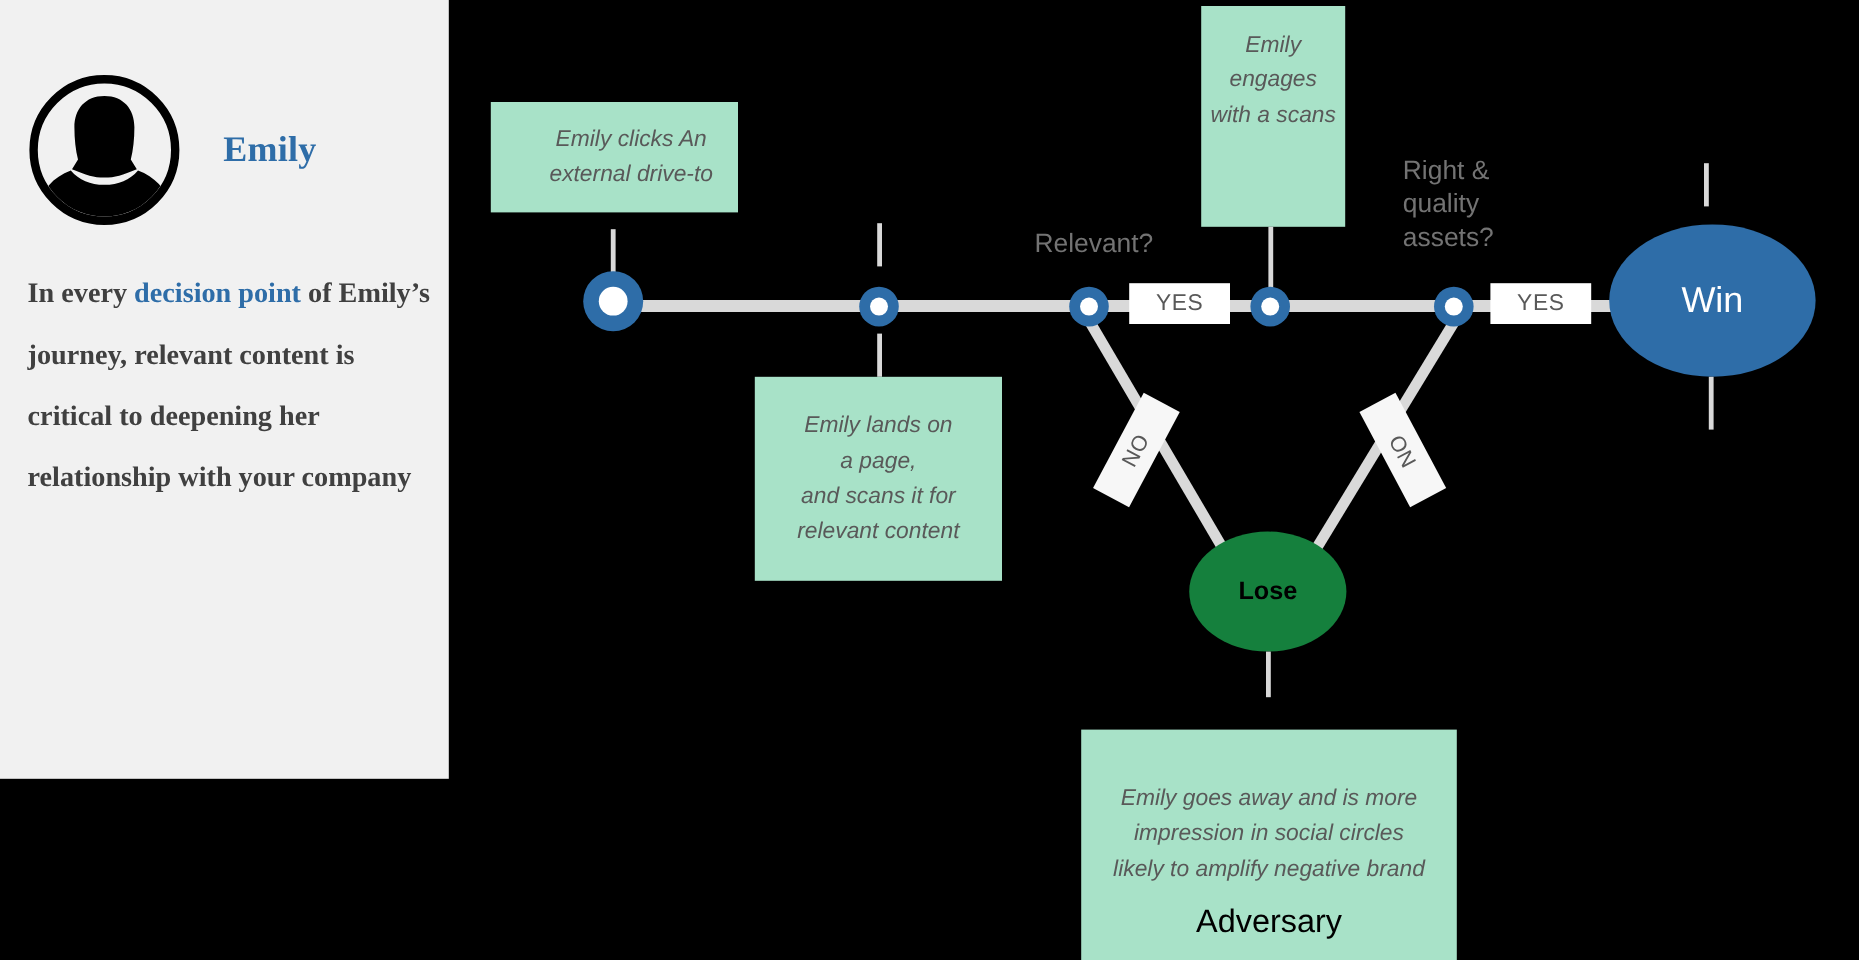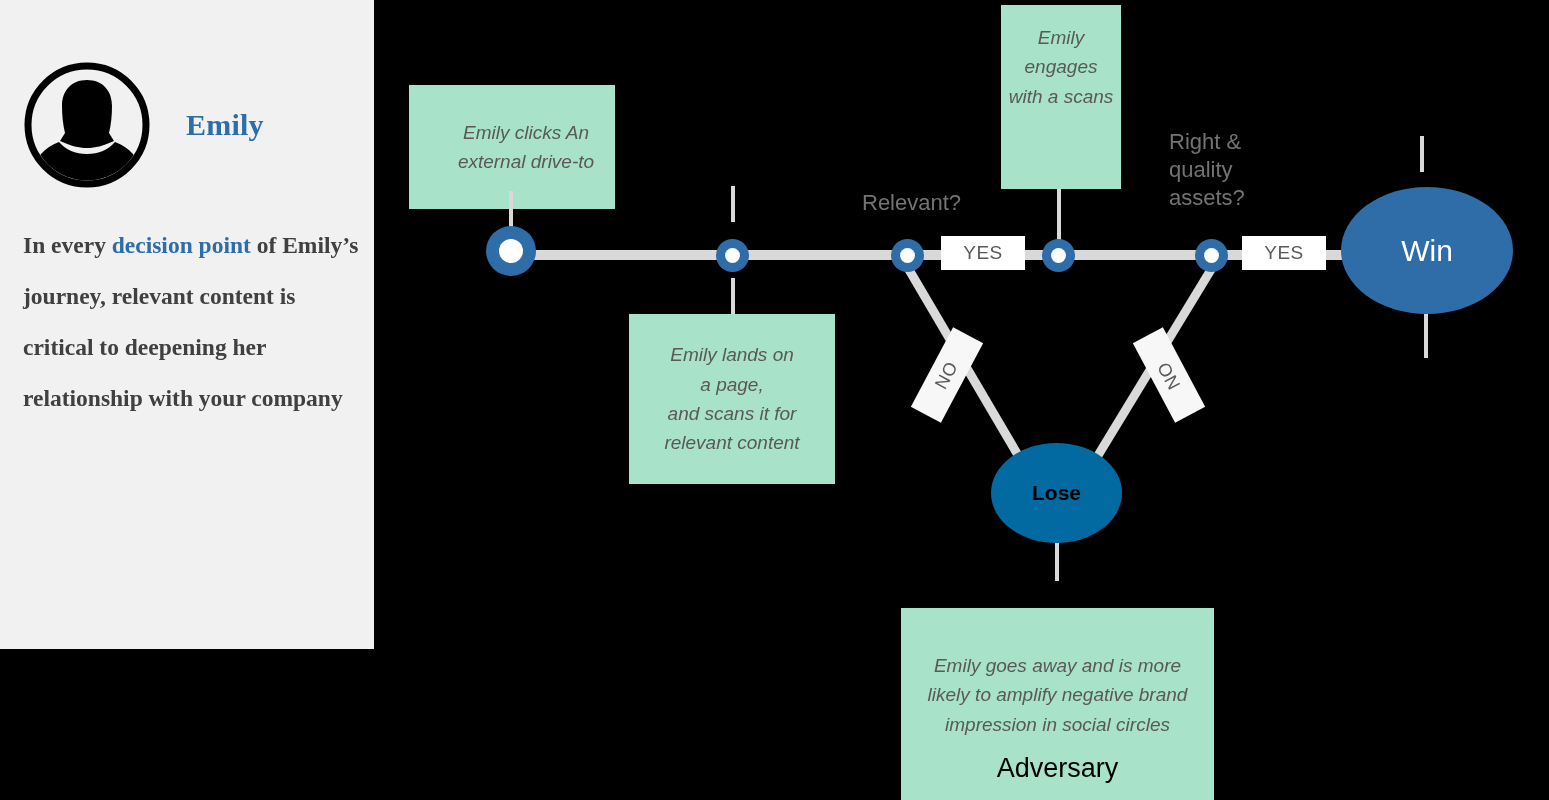--- a/index.html
+++ b/index.html
@@ -140,21 +140,21 @@
     display: flex;
     align-items: center;
     justify-content: center;
   }
   #win-circle {
     background: #2e6da8;
     color: #ffffff;
     font-size: 30px;
   }
   #lose-circle {
-    background: #0369a1;
+    background: #15803d;
     color: #000000;
     font-size: 21px;
     font-weight: bold;
   }
 
   svg.diag-line { position: absolute; left: 0; top: 0; width: 1549px; height: 800px; pointer-events: none; }
 </style>
 </head>
 <body>
 
@@ -183,21 +183,21 @@
   </div>
 
   <div class="rail" style="left:500px; top:250px; width:745px;"></div>
   <div class="rail" style="left:1283px; top:250px; width:70px;"></div>
 
   <svg class="diag-line">
     <line x1="908" y1="268" x2="1022" y2="462" stroke="#d9d9d9" stroke-width="9"></line>
     <line x1="1212" y1="268" x2="1094" y2="462" stroke="#d9d9d9" stroke-width="9"></line>
   </svg>
 
-  <div class="green-box" style="left:409px; top:85px; width:206px; height:124px;padding-left:28px;">
+  <div class="green-box" style="left:409px; top:85px; width:206px; height:92px;padding-left:28px;">
     <div>Emily clicks An</div>
     <div>external drive-to</div>
   </div>
   <div class="connector v" style="left:509px; top:191px; height:38px;"></div>
   <div class="node" style="left:486px; top:226px; width:50px; height:50px;">
     <span class="dot" style="width:24px; height:24px;"></span>
   </div>
 
   <div class="connector v" style="left:731px; top:186px; height:36px;"></div>
   <div class="node" style="left:716px; top:239px; width:33px; height:33px;">
@@ -250,18 +250,18 @@
     <span>Win</span>
   </div>
   <div class="connector v" style="left:1424px; top:314px; height:44px;"></div>
 
   <div class="big-circle" id="lose-circle" style="left:991px; top:443px; width:131px; height:100px;">
     <span>Lose</span>
   </div>
   <div class="connector v" style="left:1055px; top:543px; height:38px;"></div>
   <div class="green-box" style="left:901px; top:608px; width:313px; height:219px;">
     <div>Emily goes away and is more</div>
+    <div>impression in social circles</div>
     <div>likely to amplify negative brand</div>
-    <div>impression in social circles</div>
     <div class="outcome-word" style="margin-top:13px;">Adversary</div>
   </div>
 
 </div>
 
 </body></html>

